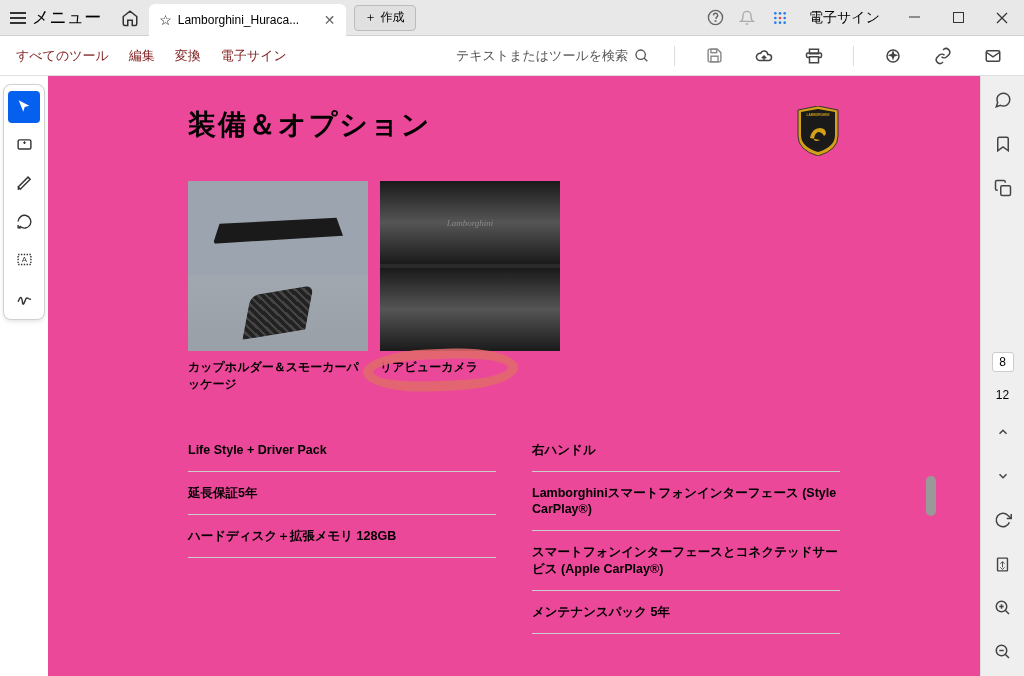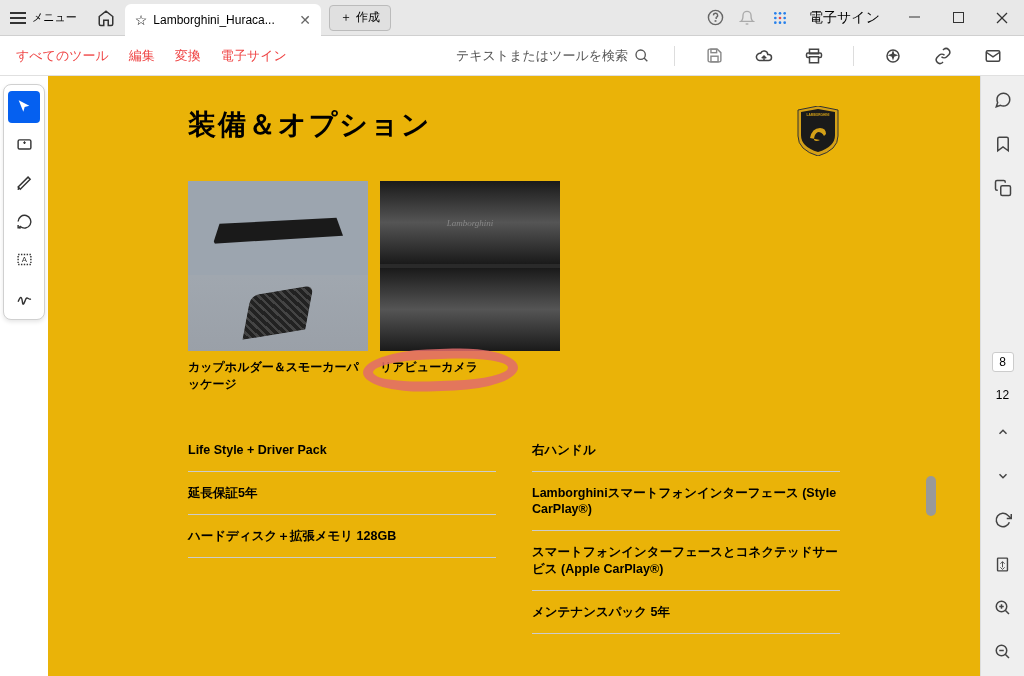--- a/index.html
+++ b/index.html
@@ -1,50 +1,50 @@
 <!DOCTYPE html>
 <html><head>
 <meta charset="utf-8">
 <style>
 * { box-sizing: border-box; margin: 0; padding: 0; font-family: "Segoe UI", Meiryo, sans-serif; }
 body { width: 1024px; height: 676px; background: #e8e8e8; overflow: hidden; position: relative; }
 
 
 .titlebar { height: 36px; background: #e8e8e8; display: flex; align-items: center; border-bottom: 1px solid #d0d0d0; }
-.menu-btn { display: flex; align-items: center; padding: 10px 10px; height: 36px; gap: 6px; font-size: 11px; }
+.menu-btn { display: flex; align-items: center; padding: 10px 10px; height: 36px; gap: 6px; font-size: 17px; }
 .menu-btn .ham { width: 16px; height: 12px; display: flex; flex-direction: column; justify-content: space-between; }
 .menu-btn .ham span { height: 2px; background: #333; }
 .home-btn { padding: 0 10px; height: 36px; display: flex; align-items: center; }
 .tab { height: 32px; background: #fff; border-radius: 6px 6px 0 0; display: flex; align-items: center; padding: 0 10px; gap: 6px; font-size: 12px; margin-top: 4px; max-width: 210px; }
 .tab .star { font-size: 14px; }
 .tab .tname { white-space: nowrap; overflow: hidden; text-overflow: ellipsis; width: 140px; }
 .tab .close { font-size: 14px; color: #666; cursor: pointer; }
 .create-btn { margin-left: 8px; height: 26px; border: 1px solid #bbb; border-radius: 4px; padding: 0 10px; display: flex; align-items: center; gap: 4px; font-size: 12px; background: #e0e0e0; }
 .tb-spacer { flex: 1; }
 .tb-icon { width: 32px; height: 36px; display: flex; align-items: center; justify-content: center; color: #555; font-size: 15px; }
 .tb-icon.grid { width: 34px; }
 .login { font-size: 14px; padding: 0 12px; }
 .win-btn { width: 44px; height: 36px; display: flex; align-items: center; justify-content: center; font-size: 12px; }
 
 
 .toolbar { height: 40px; background: #fff; display: flex; align-items: center; padding: 0 16px; gap: 20px; border-bottom: 1px solid #e0e0e0; }
-.tool-link { font-size: 13px; color: #ef4444; }
+.tool-link { font-size: 13px; color: #7f1d1d; }
 .tool-spacer { flex: 1; }
 .search-wrap { display: flex; align-items: center; gap: 6px; font-size: 13px; color: #555; }
 .tool-icon { width: 30px; display: flex; align-items: center; justify-content: center; font-size: 17px; color: #444; }
 .sep { width: 1px; height: 20px; background: #ddd; margin: 0 4px; }
 
 
 .main { display: flex; height: 600px; }
 .left-tools { width: 48px; background: #fff; padding: 8px 6px; display: flex; flex-direction: column; align-items: center; gap: 2px; }
 .ltool-box { border: 1px solid #d0d0d0; border-radius: 8px; background: #fff; display: flex; flex-direction: column; gap: 6px; padding: 6px 4px; align-items: center; box-shadow: 0 2px 4px rgba(0,0,0,0.1); }
 .ltool { width: 32px; height: 32px; display: flex; align-items: center; justify-content: center; border-radius: 4px; font-size: 17px; }
 .ltool.active { background: #0560f0; color: #fff; }
 
-.doc-area { flex: 1; background: #eab308; overflow: auto; position: relative; }
+.doc-area { flex: 1; background: #ec4899; overflow: auto; position: relative; }
 .doc-content { padding: 30px 140px 30px 140px; }
 .doc-header { display: flex; justify-content: space-between; align-items: flex-start; margin-bottom: 25px; }
 .doc-title { font-size: 28px; font-weight: 700; letter-spacing: 2px; }
 .brand-shield { width: 44px; height: 50px; }
 
 .images-row { display: flex; gap: 12px; margin-bottom: 8px; }
 .img-box { width: 180px; height: 170px; background: #999; display: flex; flex-direction: column; }
 .img-box.box1 { background: linear-gradient(#a8b0b8 0%, #9aa0a8 100%); position: relative; }
 .img-box.box2 { background: #2a2a2a; display: flex; flex-direction: column; gap: 4px; }
 .cupholder-top { height: 55%; background: #9ca5af; display:flex; align-items:center; justify-content:center; }

